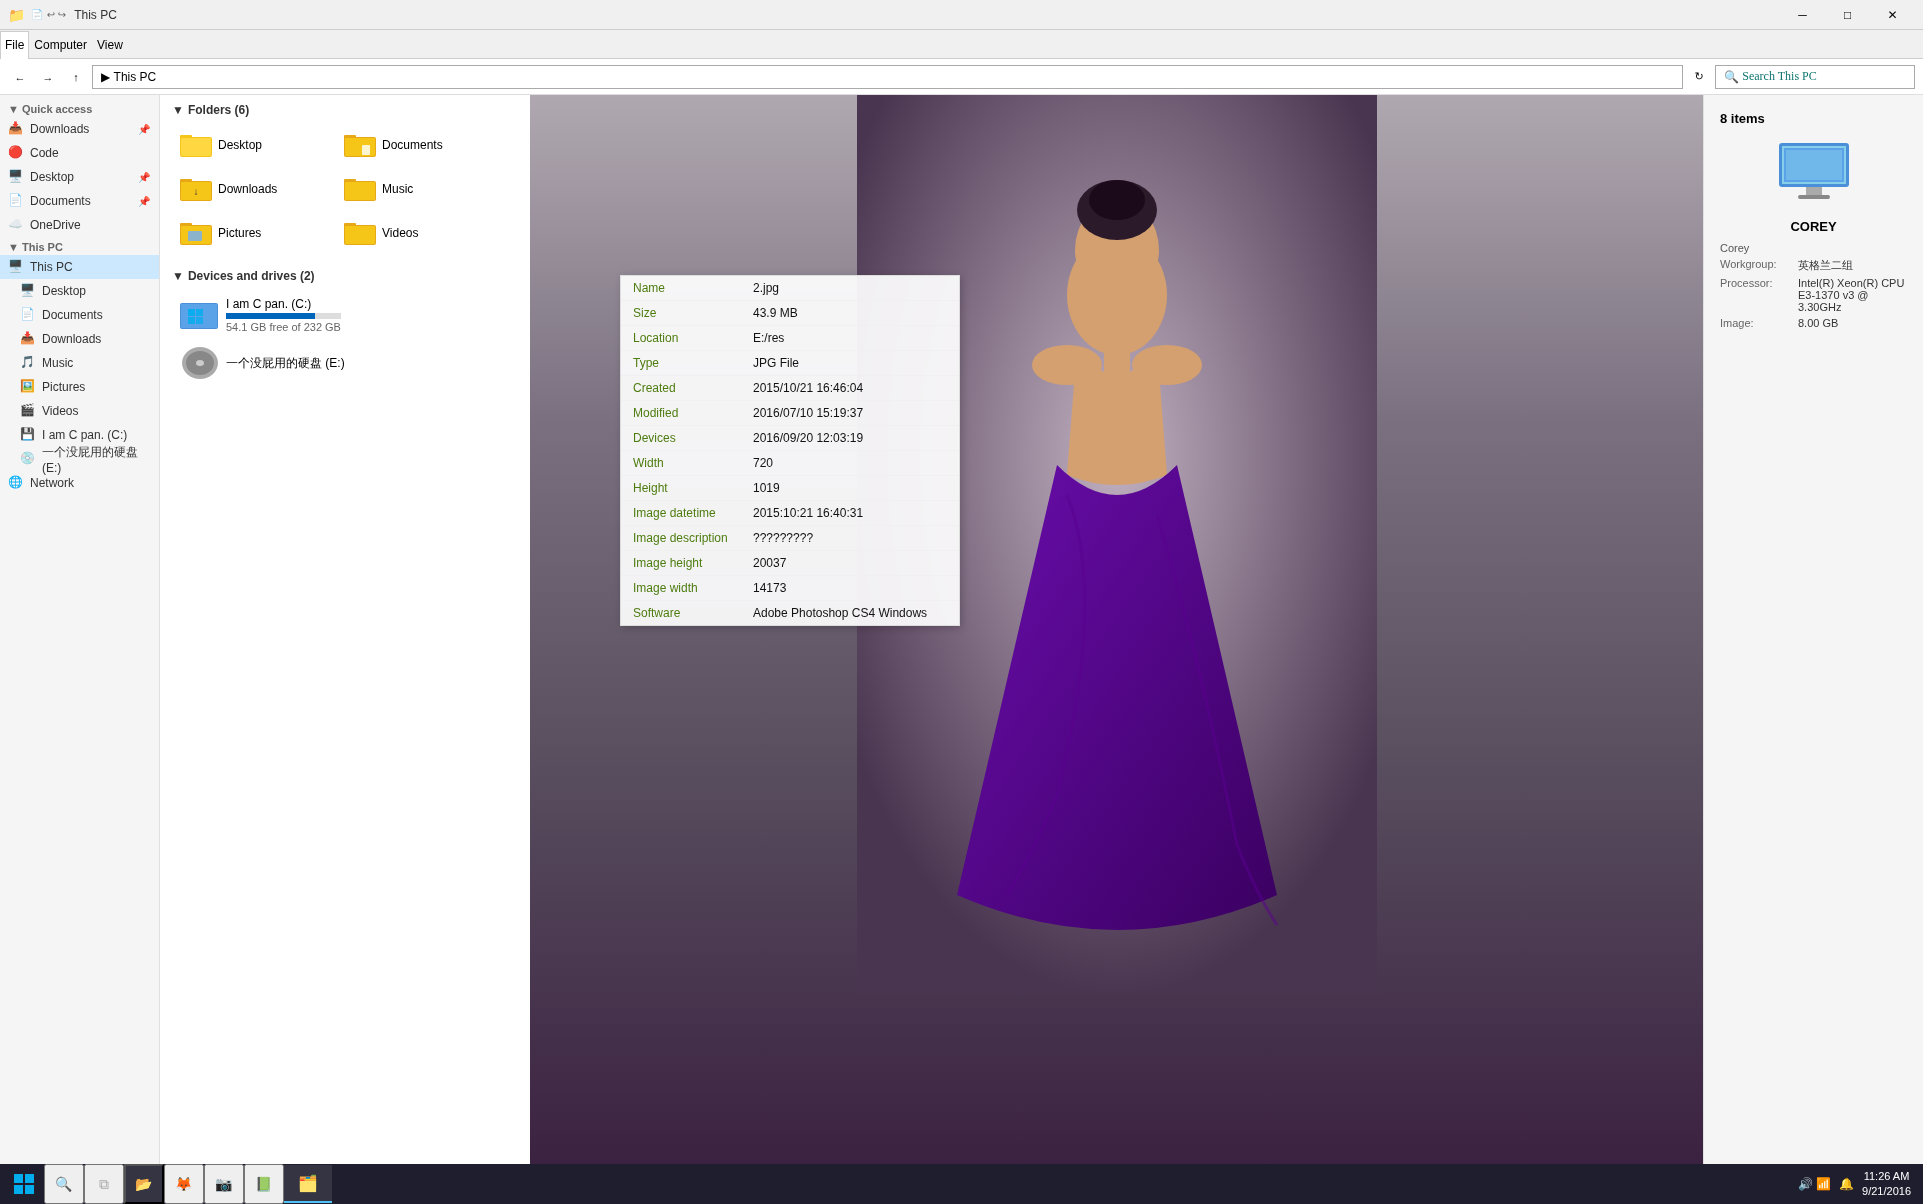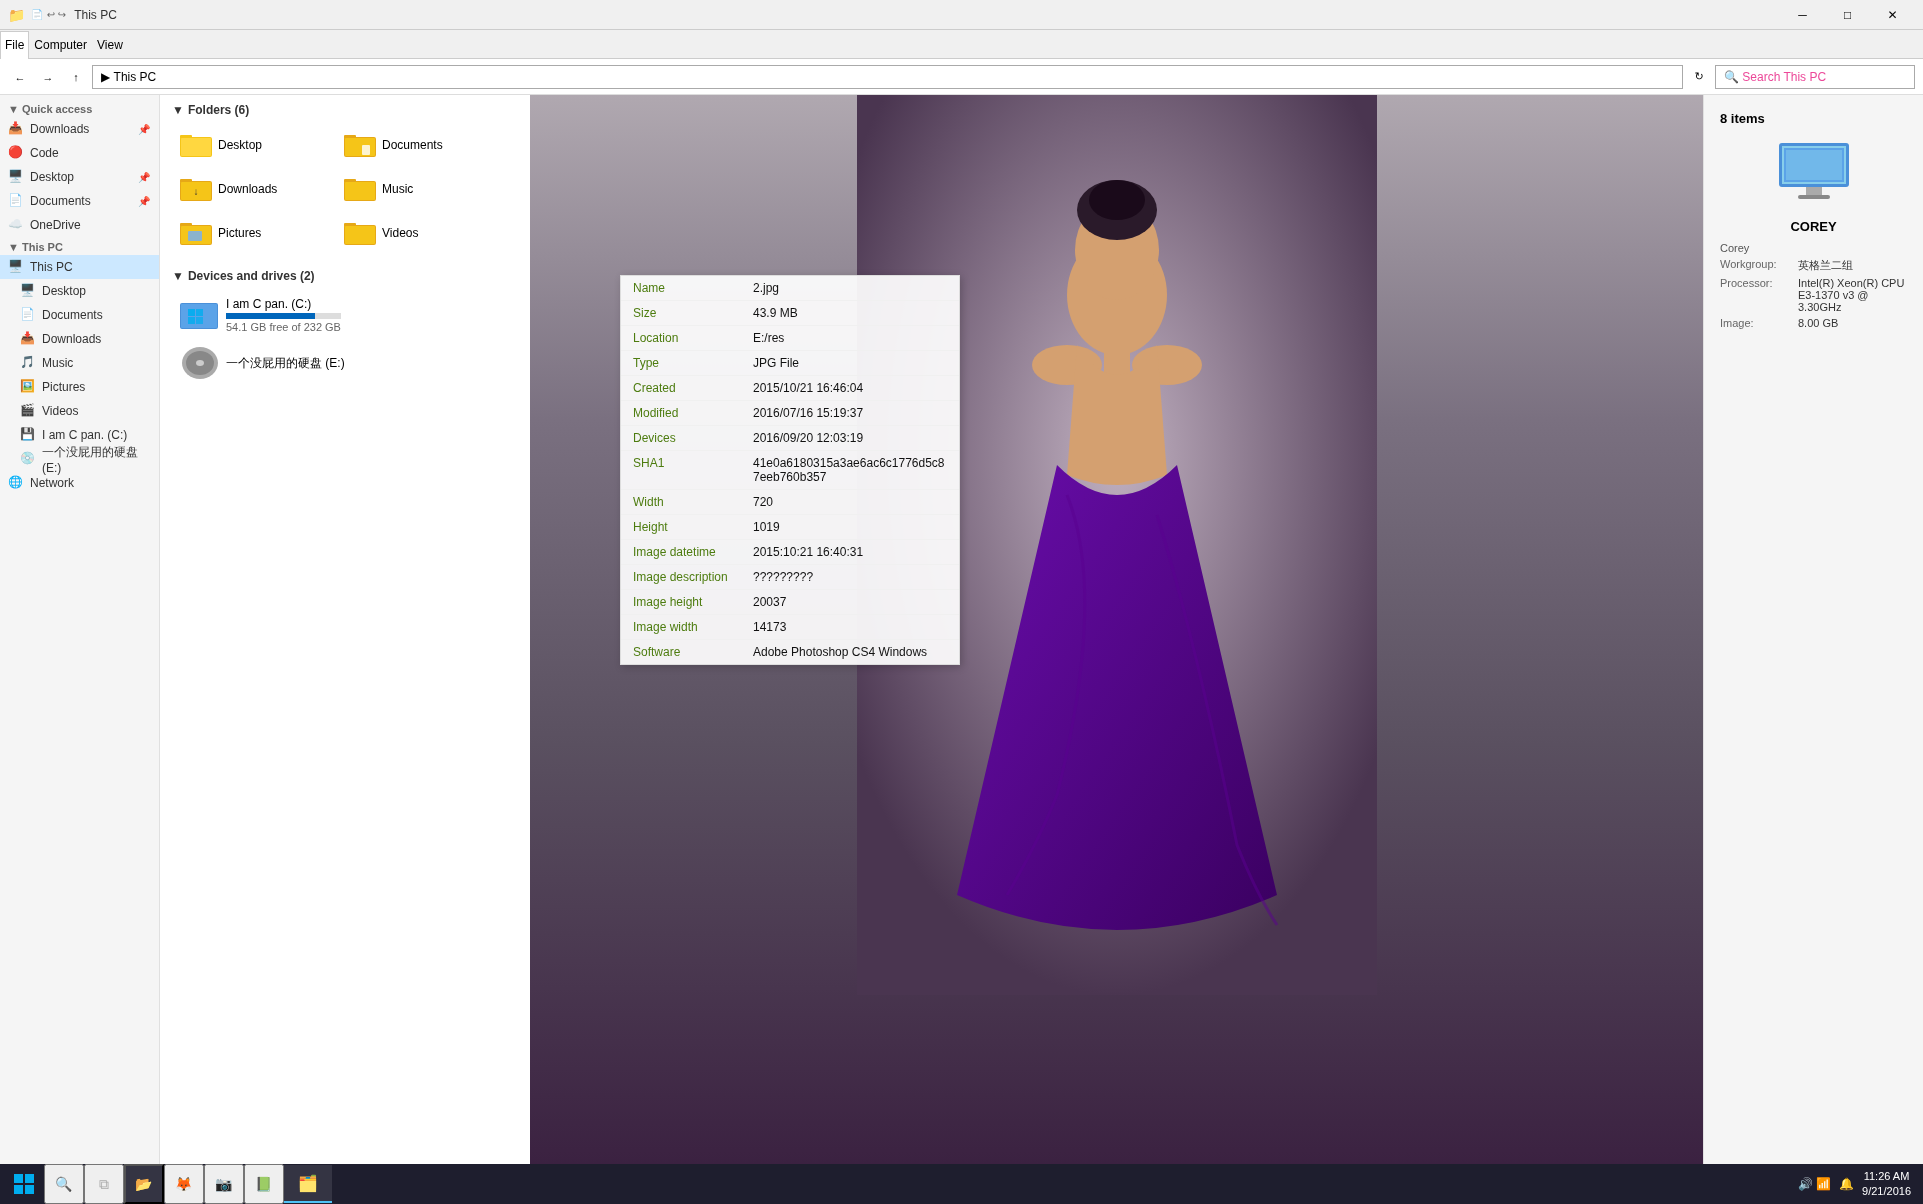--- a/index.html
+++ b/index.html
@@ -269,21 +269,21 @@
   <button class="nav-btn">↑</button>
   <div class="address-path">
     <span style="font-size:12px;">▶</span>
     &nbsp;
     <span>This PC</span>
   </div>
   <button class="nav-btn">↻</button>
   <div class="search-box">
     <span>🔍</span>
     &nbsp;
-    <span style="color:#ec4899;">Search This PC</span>
+    <span style="color:#0f766e;font-family:Liberation Serif, serif;">Search This PC</span>
   </div>
 </div>
 
 <div class="main-layout">
 
   <div class="sidebar">
 
     <div class="sidebar-section-header">
       <span>▼</span>&nbsp;
       <span>Quick access</span>
@@ -523,29 +523,25 @@
             <div class="file-info-row">
         <span class="file-info-label">Type</span>
         <span class="file-info-value">JPG File</span>
       </div>
             <div class="file-info-row">
         <span class="file-info-label">Created</span>
         <span class="file-info-value">2015/10/21 16:46:04</span>
       </div>
             <div class="file-info-row">
         <span class="file-info-label">Modified</span>
-        <span class="file-info-value">2016/07/16 15:19:37</span>
+        <span class="file-info-value">2016/07/10 15:19:37</span>
       </div>
             <div class="file-info-row">
         <span class="file-info-label">Devices</span>
         <span class="file-info-value">2016/09/20 12:03:19</span>
-      </div>
-            <div class="file-info-row">
-        <span class="file-info-label">SHA1</span>
-        <span class="file-info-value">41e0a6180315a3ae6ac6c1776d5c87eeb760b357</span>
       </div>
             <div class="file-info-row">
         <span class="file-info-label">Width</span>
         <span class="file-info-value">720</span>
       </div>
             <div class="file-info-row">
         <span class="file-info-label">Height</span>
         <span class="file-info-value">1019</span>
       </div>
             <div class="file-info-row">

